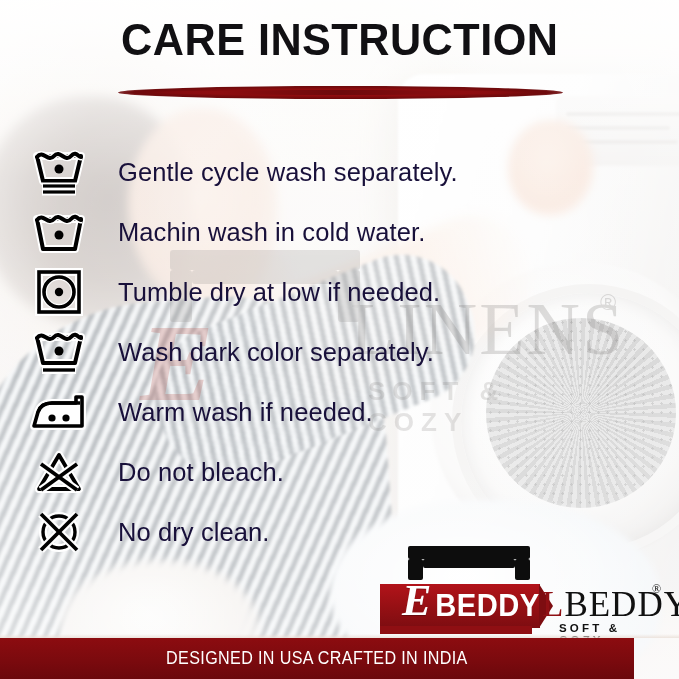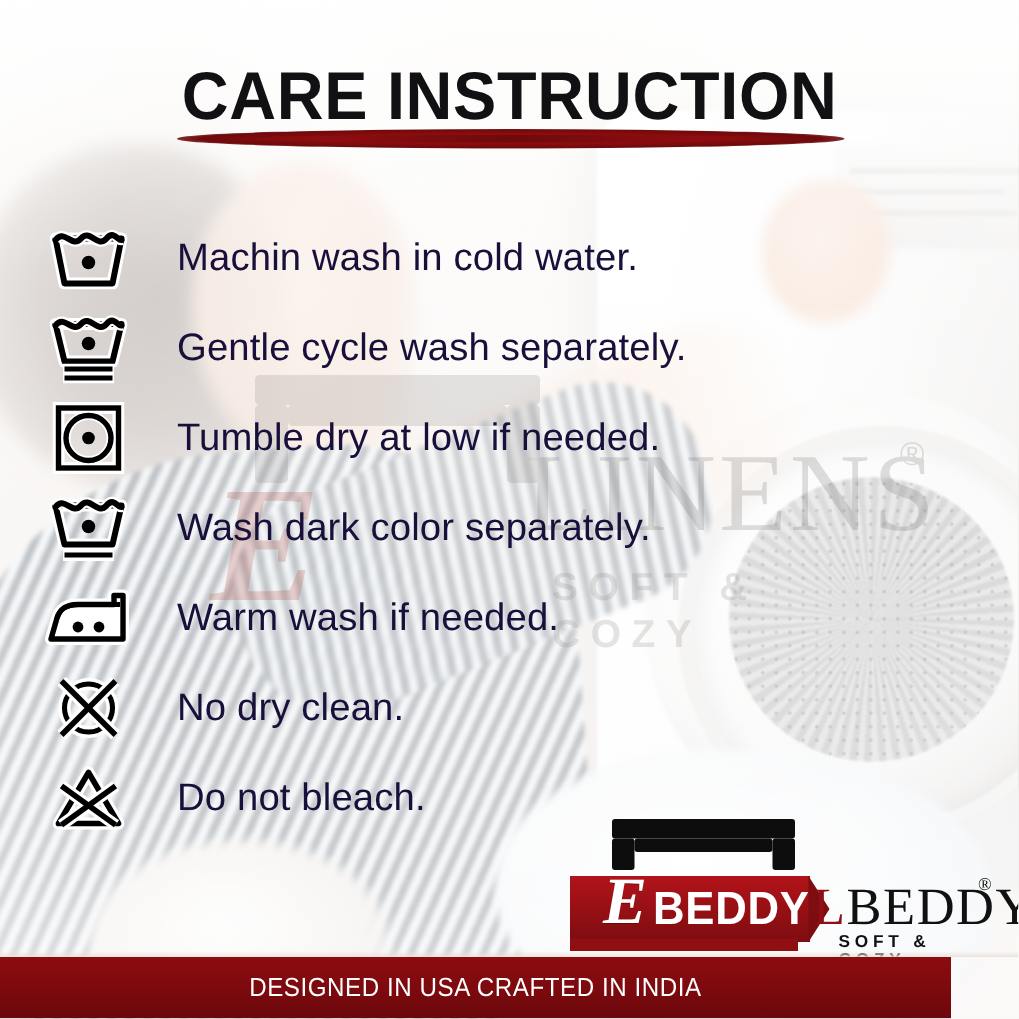--- a/index.html
+++ b/index.html
@@ -215,21 +215,21 @@
   }
   .wm-reg { position:absolute; left: 450px; top: 40px; font-size: 22px; color:#6f6c6a; }
   .wm-tag {
     position: absolute; left: 218px; top: 126px;
     font-family: "Liberation Sans", sans-serif;
     font-weight: bold; font-size: 26px; letter-spacing: 7px; color: #8b8886;
   }
 
   
   .title-wrap {
-    position: absolute; left: 0; top: 38px; width: 679px;
+    position: absolute; left: 0; top: 14px; width: 679px;
     text-align: center;
   }
   .title {
     font-family: "Liberation Sans", sans-serif;
     font-weight: bold;
     font-size: 45px;
     letter-spacing: .5px;
     color: #111013;
     display: inline-block;
     transform: scaleX(.96);
@@ -403,53 +403,53 @@
     <div class="wm-tag">SOFT &amp; COZY</div>
   </div>
 
   <div class="title-wrap">
     <div class="title">CARE INSTRUCTION</div>
   </div>
   <div class="divider"></div>
   <div class="divider-core"></div>
 
   <div class="rows">
-
-    <div class="row">
-      <div class="icon-cell">
-        <svg width="52" height="42" viewBox="0 0 52 42">
-          <path d="M4 8 L48 8 L42 38 L10 38 Z" fill="none" stroke="#fff" stroke-width="8" stroke-linejoin="round"></path>
-          <path d="M4 8 L48 8 L42 38 L10 38 Z" fill="none" stroke="#000" stroke-width="4" stroke-linejoin="round"></path>
-          <path d="M4 9 C10 1, 15 15, 21 8 C27 1, 32 15, 38 8 C43 2, 46 10, 48 9" fill="#fff" stroke="#fff" stroke-width="7" stroke-linejoin="round"></path>
-          <path d="M4 9 C10 1, 15 15, 21 8 C27 1, 32 15, 38 8 C43 2, 46 10, 48 9" fill="none" stroke="#000" stroke-width="4" stroke-linecap="round"></path>
-          <circle cx="26" cy="24" r="4.5" fill="#000"></circle>
-        </svg>
-      </div>
-      <div class="row-text">Machin wash in cold water.</div>
-    </div>
 
     <div class="row">
       <div class="icon-cell">
         <svg width="52" height="48" viewBox="0 0 52 48">
           <path d="M4 8 L48 8 L42 33 L10 33 Z" fill="none" stroke="#fff" stroke-width="8" stroke-linejoin="round"></path>
           <path d="M4 8 L48 8 L42 33 L10 33 Z" fill="none" stroke="#000" stroke-width="4" stroke-linejoin="round"></path>
           <path d="M4 9 C10 1, 15 15, 21 8 C27 1, 32 15, 38 8 C43 2, 46 10, 48 9" fill="#fff" stroke="#fff" stroke-width="7" stroke-linejoin="round"></path>
           <path d="M4 9 C10 1, 15 15, 21 8 C27 1, 32 15, 38 8 C43 2, 46 10, 48 9" fill="none" stroke="#000" stroke-width="4" stroke-linecap="round"></path>
           <circle cx="26" cy="21" r="4.5" fill="#000"></circle>
           <line x1="9" y1="38" x2="43" y2="38" stroke="#fff" stroke-width="7"></line>
           <line x1="9" y1="44" x2="43" y2="44" stroke="#fff" stroke-width="7"></line>
           <line x1="10" y1="38" x2="42" y2="38" stroke="#000" stroke-width="3.2"></line>
           <line x1="10" y1="44" x2="42" y2="44" stroke="#000" stroke-width="3.2"></line>
         </svg>
       </div>
       <div class="row-text">Gentle cycle wash separately.</div>
     </div>
 
     <div class="row">
       <div class="icon-cell">
+        <svg width="52" height="42" viewBox="0 0 52 42">
+          <path d="M4 8 L48 8 L42 38 L10 38 Z" fill="none" stroke="#fff" stroke-width="8" stroke-linejoin="round"></path>
+          <path d="M4 8 L48 8 L42 38 L10 38 Z" fill="none" stroke="#000" stroke-width="4" stroke-linejoin="round"></path>
+          <path d="M4 9 C10 1, 15 15, 21 8 C27 1, 32 15, 38 8 C43 2, 46 10, 48 9" fill="#fff" stroke="#fff" stroke-width="7" stroke-linejoin="round"></path>
+          <path d="M4 9 C10 1, 15 15, 21 8 C27 1, 32 15, 38 8 C43 2, 46 10, 48 9" fill="none" stroke="#000" stroke-width="4" stroke-linecap="round"></path>
+          <circle cx="26" cy="24" r="4.5" fill="#000"></circle>
+        </svg>
+      </div>
+      <div class="row-text">Machin wash in cold water.</div>
+    </div>
+
+    <div class="row">
+      <div class="icon-cell">
         <svg width="48" height="48" viewBox="0 0 48 48">
           <rect x="4" y="4" width="40" height="40" fill="none" stroke="#fff" stroke-width="8"></rect>
           <rect x="4" y="4" width="40" height="40" fill="none" stroke="#000" stroke-width="3.6"></rect>
           <circle cx="24" cy="24" r="15" fill="none" stroke="#fff" stroke-width="6"></circle>
           <circle cx="24" cy="24" r="15" fill="none" stroke="#000" stroke-width="3.6"></circle>
           <circle cx="24" cy="24" r="4.2" fill="#000"></circle>
         </svg>
       </div>
       <div class="row-text">Tumble dry at low if needed.</div>
     </div>
@@ -477,44 +477,44 @@
           <path d="M8 20 C10 14, 14 11, 22 11 L50 11" fill="none" stroke="#000" stroke-width="3.4"></path>
           <circle cx="22" cy="26" r="3.6" fill="#000"></circle>
           <circle cx="36" cy="26" r="3.6" fill="#000"></circle>
         </svg>
       </div>
       <div class="row-text">Warm wash if needed.</div>
     </div>
 
     <div class="row">
       <div class="icon-cell">
+        <svg width="48" height="44" viewBox="0 0 48 44">
+          <path d="M24 5 L44 39 L4 39 Z" fill="none" stroke="#fff" stroke-width="8" stroke-linejoin="round"></path>
+          <path d="M24 5 L44 39 L4 39 Z" fill="none" stroke="#000" stroke-width="3.8" stroke-linejoin="round"></path>
+          <line x1="6" y1="14" x2="42" y2="40" stroke="#fff" stroke-width="8"></line>
+          <line x1="42" y1="14" x2="6" y2="40" stroke="#fff" stroke-width="8"></line>
+          <line x1="6" y1="14" x2="42" y2="40" stroke="#000" stroke-width="3.8"></line>
+          <line x1="42" y1="14" x2="6" y2="40" stroke="#000" stroke-width="3.8"></line>
+        </svg>
+      </div>
+      <div class="row-text">Do not bleach.</div>
+    </div>
+
+    <div class="row">
+      <div class="icon-cell">
         <svg width="48" height="46" viewBox="0 0 48 46">
           <circle cx="24" cy="23" r="16" fill="none" stroke="#fff" stroke-width="8"></circle>
           <circle cx="24" cy="23" r="16" fill="none" stroke="#000" stroke-width="3.4"></circle>
           <line x1="6" y1="5" x2="42" y2="41" stroke="#fff" stroke-width="8"></line>
           <line x1="42" y1="5" x2="6" y2="41" stroke="#fff" stroke-width="8"></line>
           <line x1="6" y1="5" x2="42" y2="41" stroke="#000" stroke-width="3.8"></line>
           <line x1="42" y1="5" x2="6" y2="41" stroke="#000" stroke-width="3.8"></line>
         </svg>
       </div>
       <div class="row-text">No dry clean.</div>
-    </div>
-
-    <div class="row">
-      <div class="icon-cell">
-        <svg width="48" height="44" viewBox="0 0 48 44">
-          <path d="M24 5 L44 39 L4 39 Z" fill="none" stroke="#fff" stroke-width="8" stroke-linejoin="round"></path>
-          <path d="M24 5 L44 39 L4 39 Z" fill="none" stroke="#000" stroke-width="3.8" stroke-linejoin="round"></path>
-          <line x1="6" y1="14" x2="42" y2="40" stroke="#fff" stroke-width="8"></line>
-          <line x1="42" y1="14" x2="6" y2="40" stroke="#fff" stroke-width="8"></line>
-          <line x1="6" y1="14" x2="42" y2="40" stroke="#000" stroke-width="3.8"></line>
-          <line x1="42" y1="14" x2="6" y2="40" stroke="#000" stroke-width="3.8"></line>
-        </svg>
-      </div>
-      <div class="row-text">Do not bleach.</div>
     </div>
 
   </div>
 
   <div class="logo">
     <div class="logo-bed">
       <div class="lbar" style="left:0;   top:0;    width:122px; height:13px;"></div>
       <div class="lbar" style="left:0;   top:13px; width:15px;  height:21px;"></div>
       <div class="lbar" style="left:107px;top:13px; width:15px;  height:21px;"></div>
       <div class="lbar" style="left:15px;top:13px; width:92px;  height:9px;"></div>

